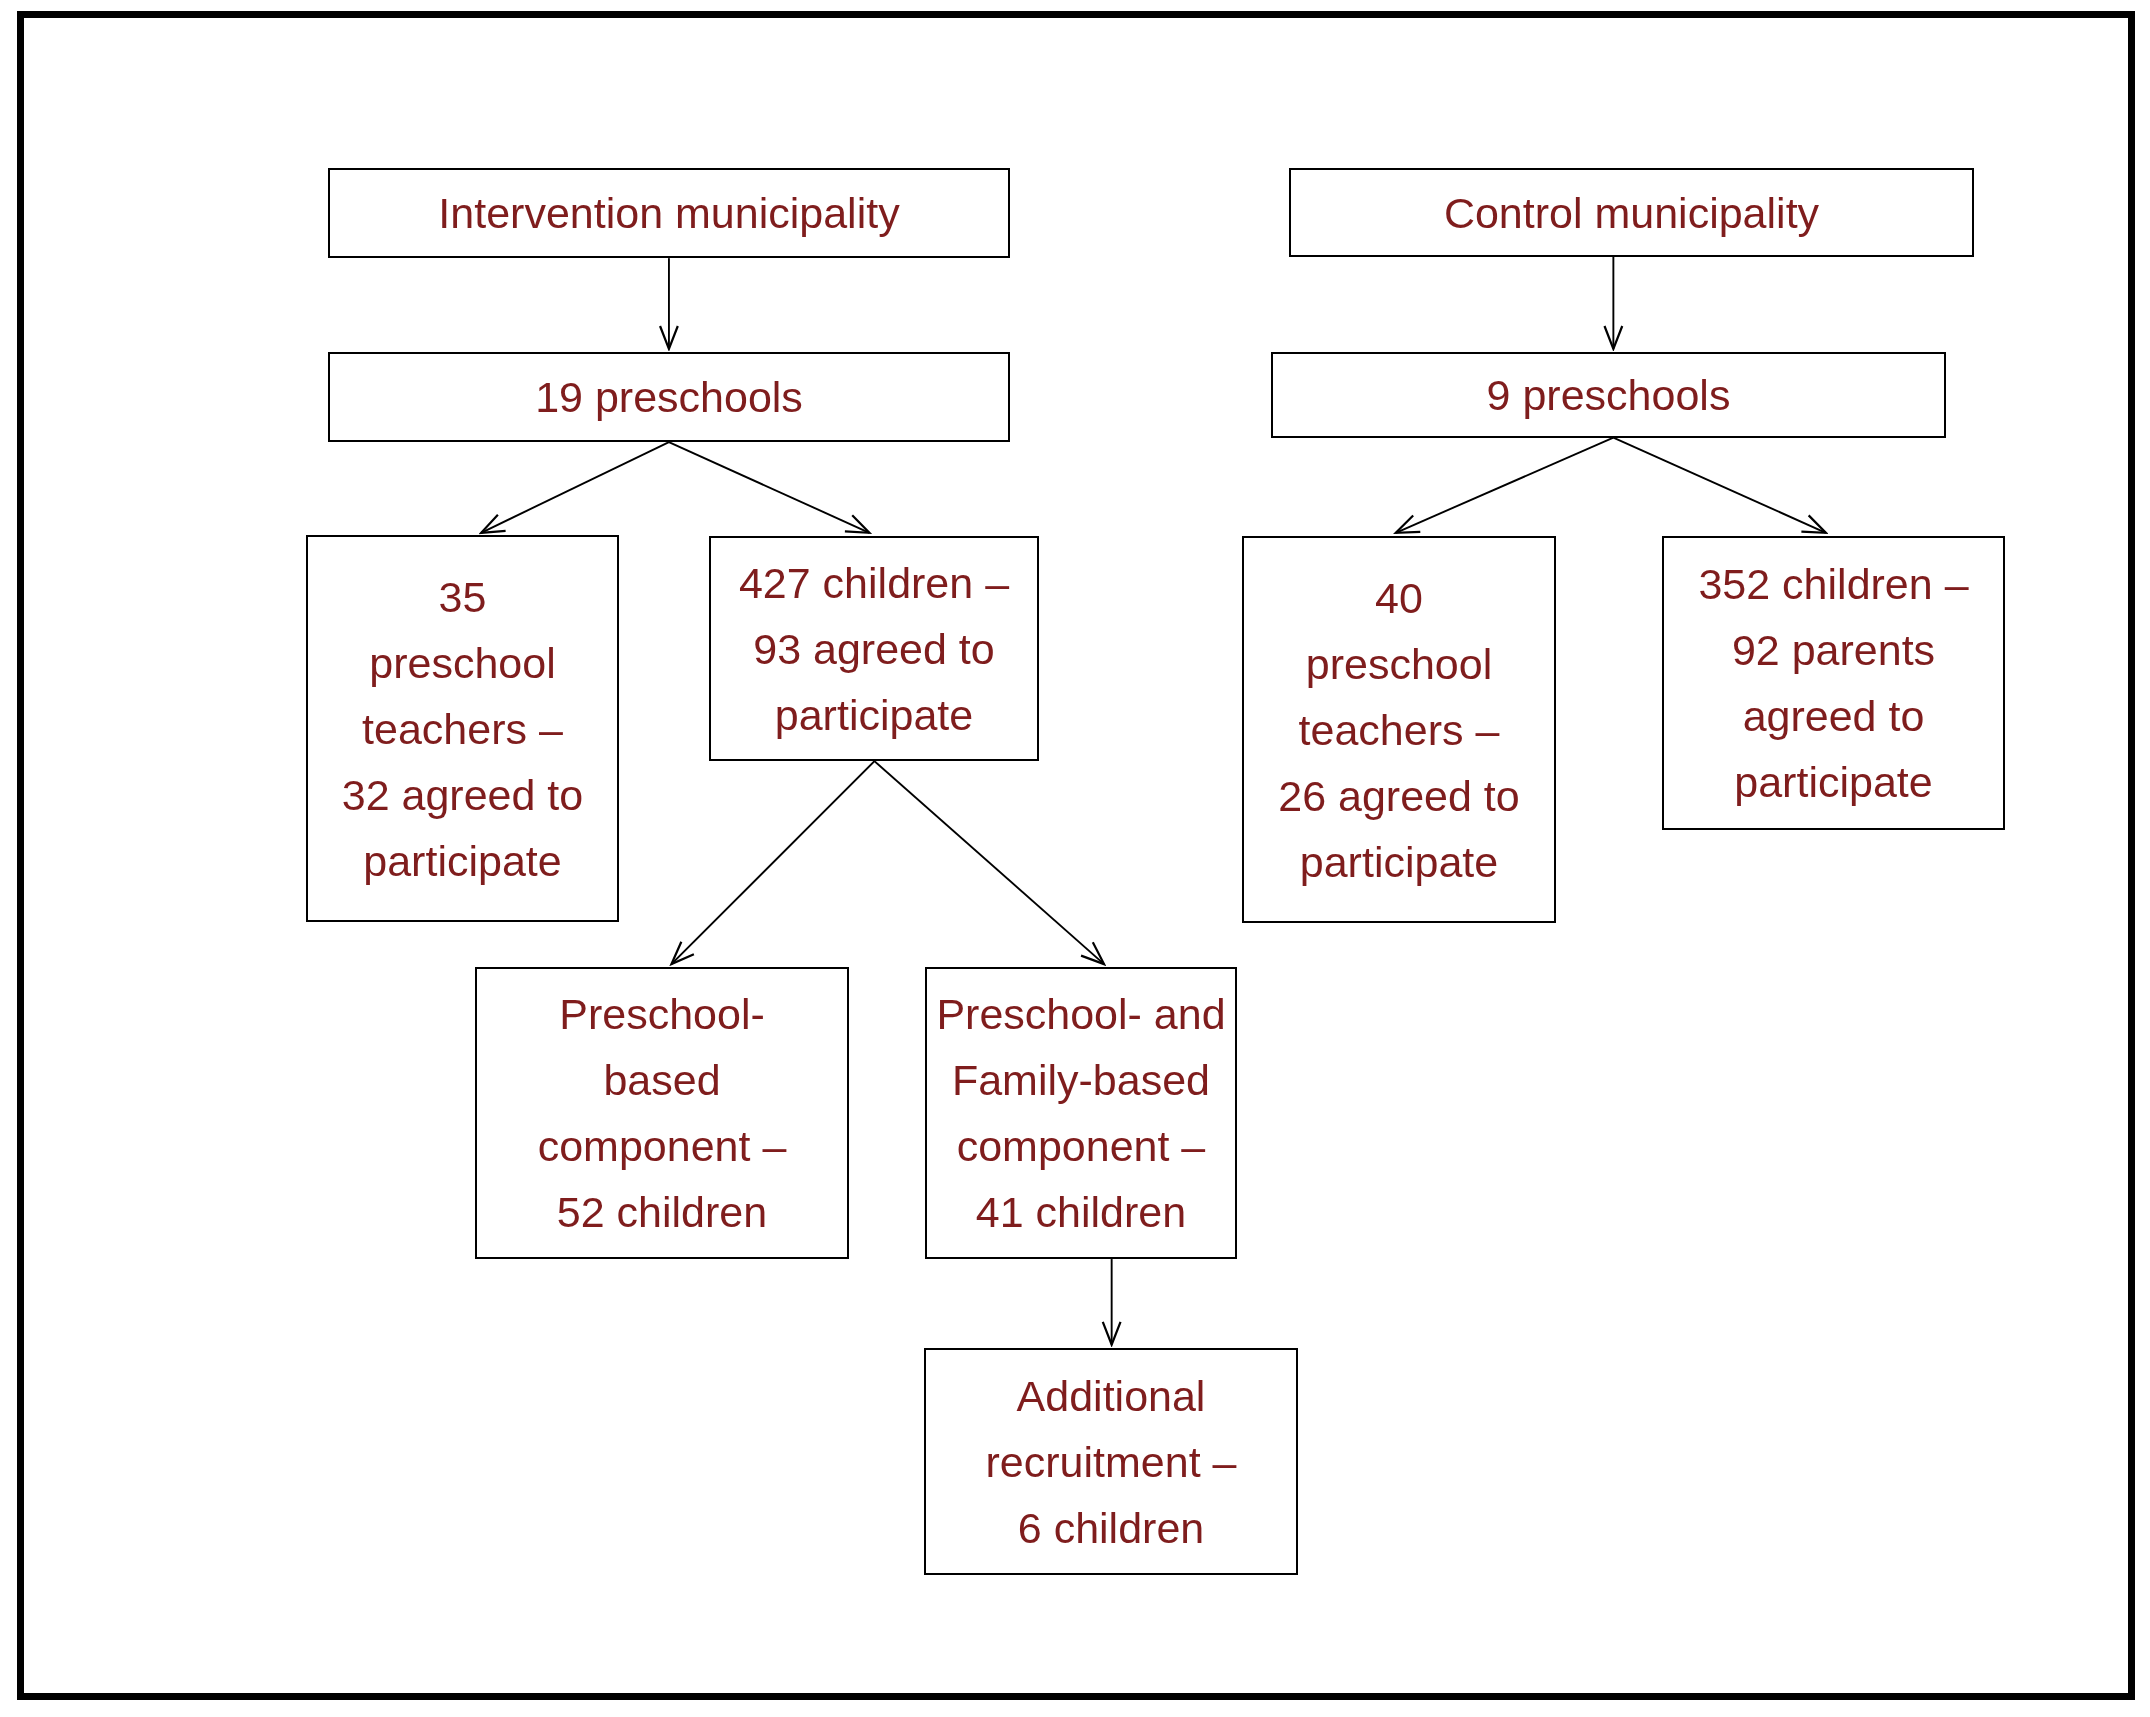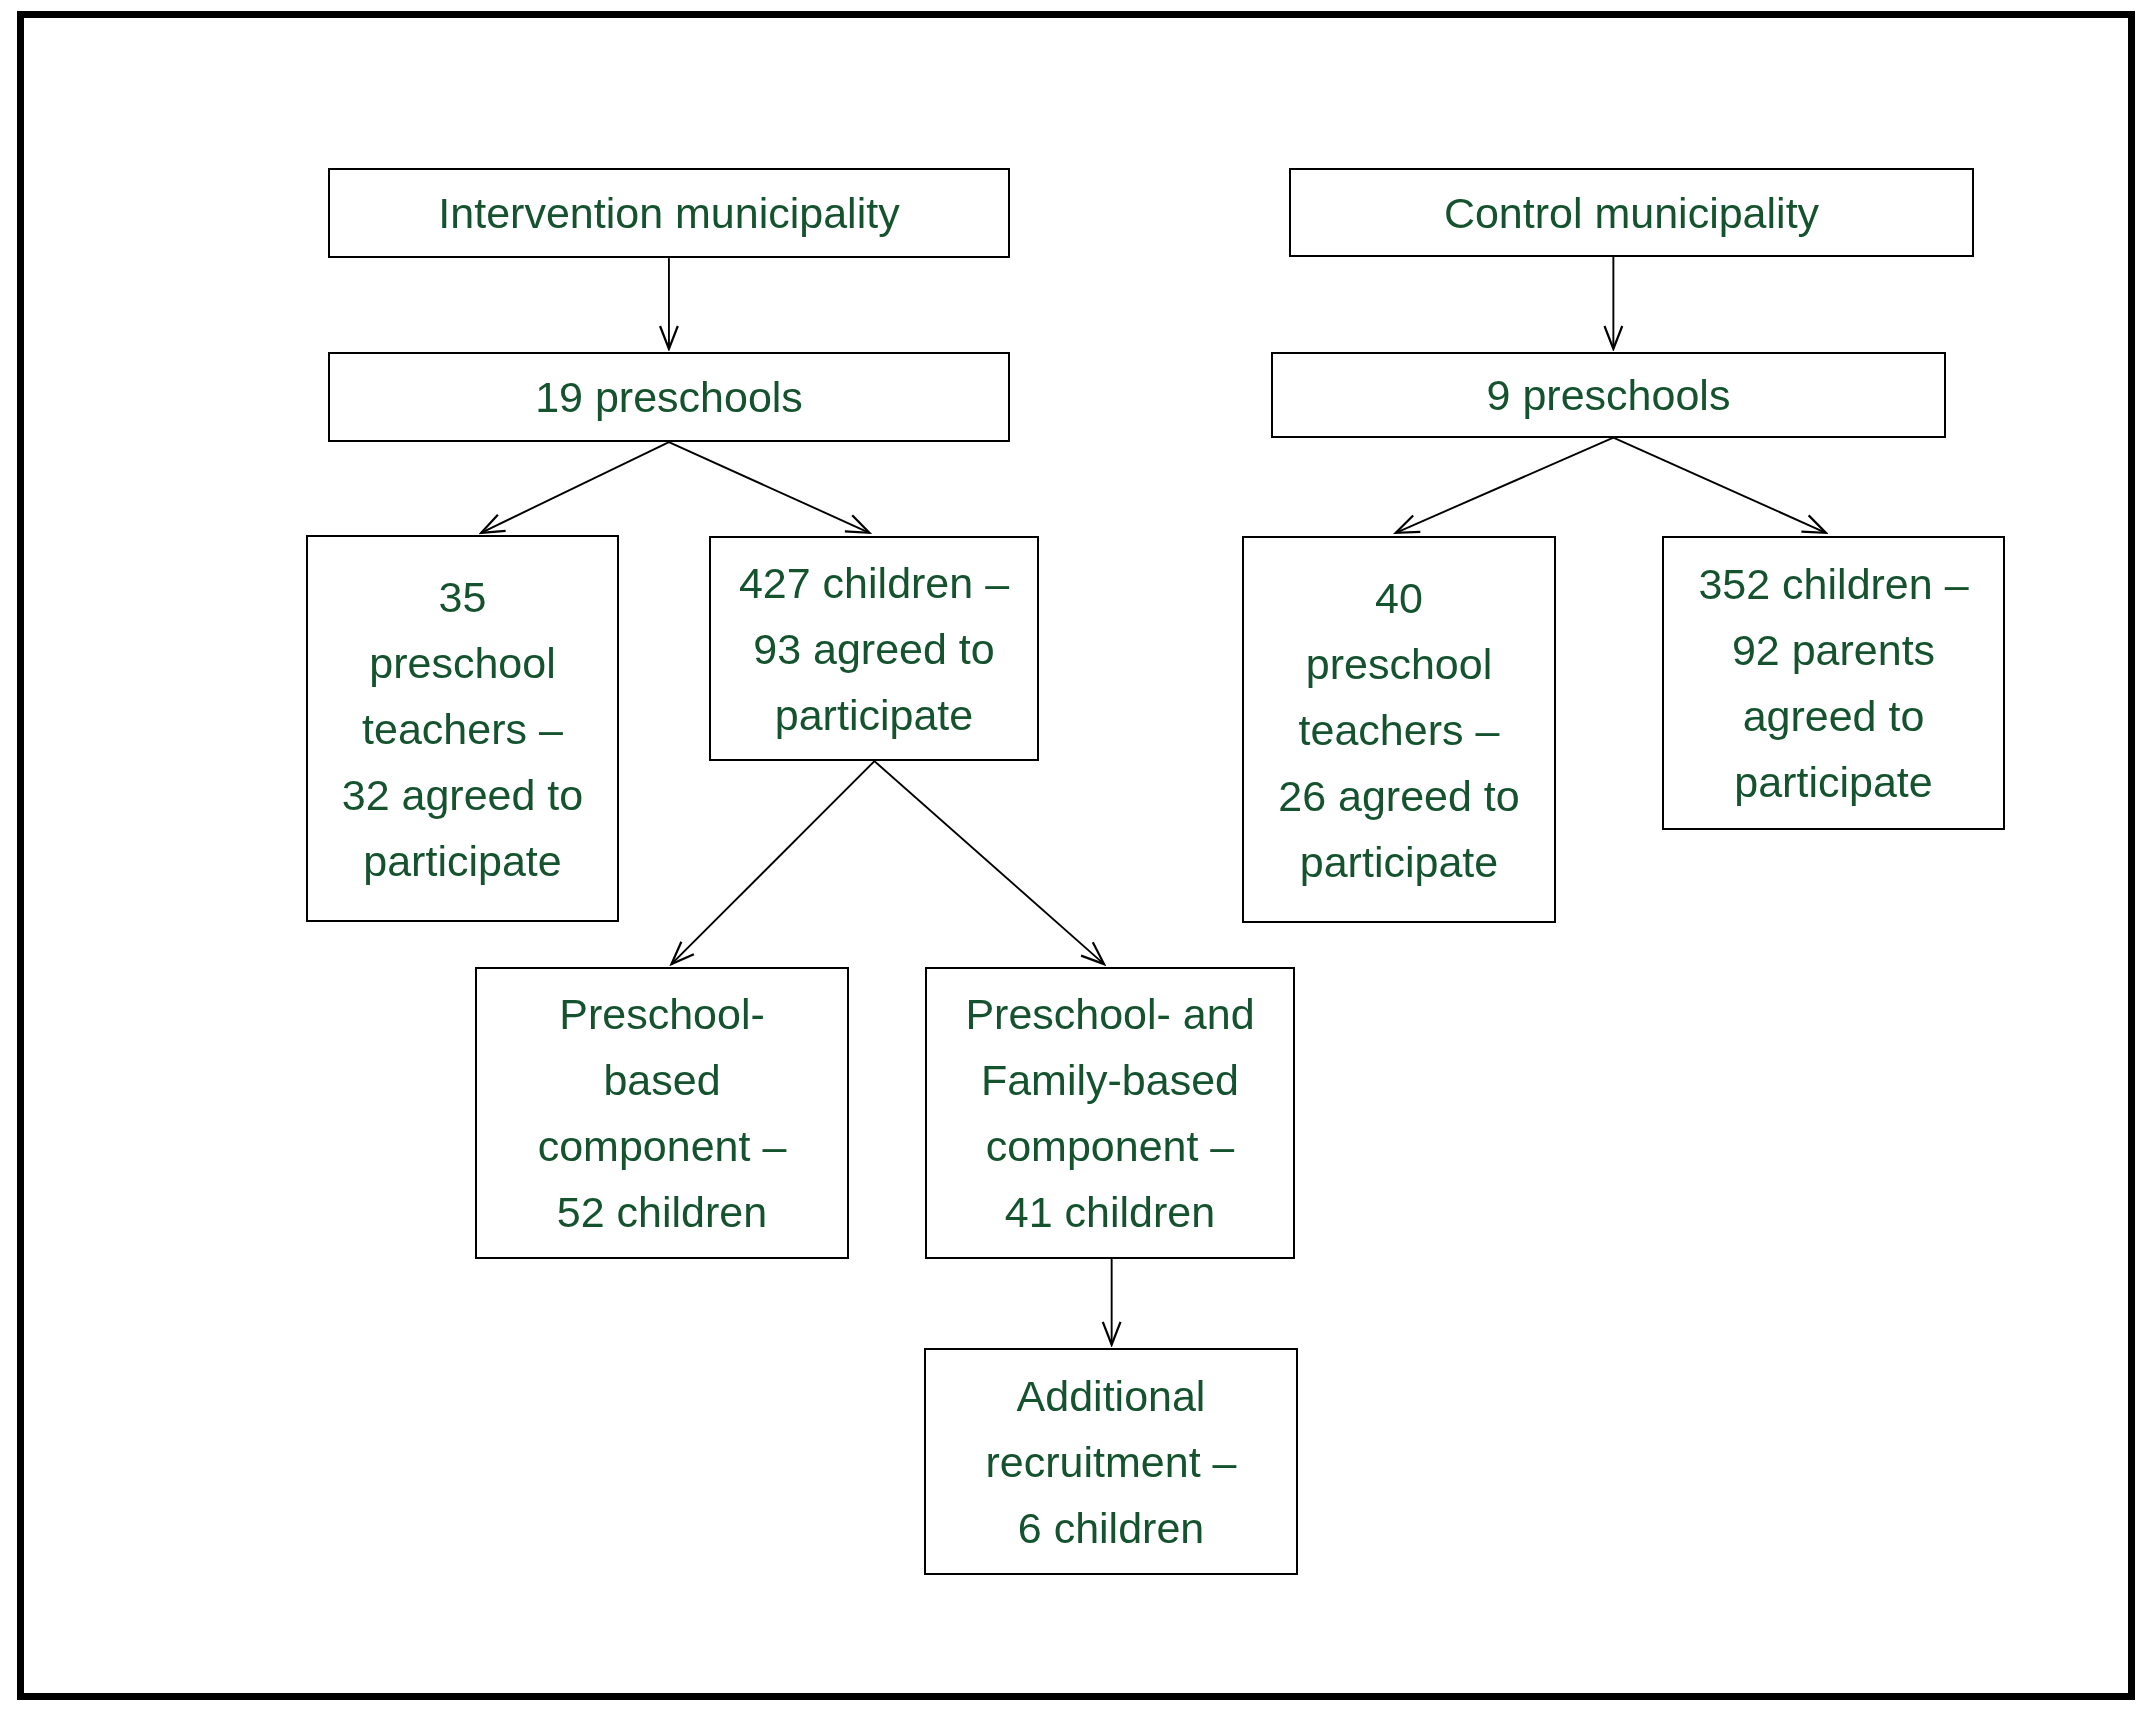--- a/index.html
+++ b/index.html
@@ -25,36 +25,36 @@
     height: 1689px;
     border: 7.6px solid #000000;
     box-sizing: border-box;
     background: #ffffff;
   }
   .node {
     position: absolute;
     box-sizing: border-box;
     border: 2.5px solid #000000;
     background: #ffffff;
-    color: #14532d;
+    color: #7f1d1d;
     display: flex;
     align-items: center;
     justify-content: center;
     text-align: center;
     font-size: 43px;
     line-height: 66px;
     white-space: pre-line;
   }
   
   .n-int-muni   { left: 328px;  top: 168px;  width: 682px; height: 90px; }
   .n-int-pre    { left: 328px;  top: 352px;  width: 682px; height: 90px; }
   .n-int-teach  { left: 306px;  top: 535px;  width: 313px;  height: 387px; }
   .n-int-child  { left: 709px; top: 536px;  width: 330px;  height: 225px; }
   .n-comp-pre   { left: 475px;  top: 967px; width: 374px;  height: 292px; }
-  .n-comp-fam   { left: 925px; top: 967px; width: 370px;  height: 292px; }
+  .n-comp-fam   { left: 925px; top: 967px; width: 312px;  height: 292px; }
   .n-add-rec    { left: 924px; top: 1348px; width: 374px;  height: 227px; }
   
   .n-con-muni   { left: 1289px; top: 168px;  width: 685px; height: 89px; }
   .n-con-pre    { left: 1271px; top: 352px;  width: 675px; height: 86px; }
   .n-con-teach  { left: 1242px; top: 536px;  width: 314px;  height: 387px; }
   .n-con-child  { left: 1662px; top: 536px;  width: 343px;  height: 294px; }
   #arrow-layer {
     position: absolute;
     left: 0; top: 0;
     width: 2151px;

